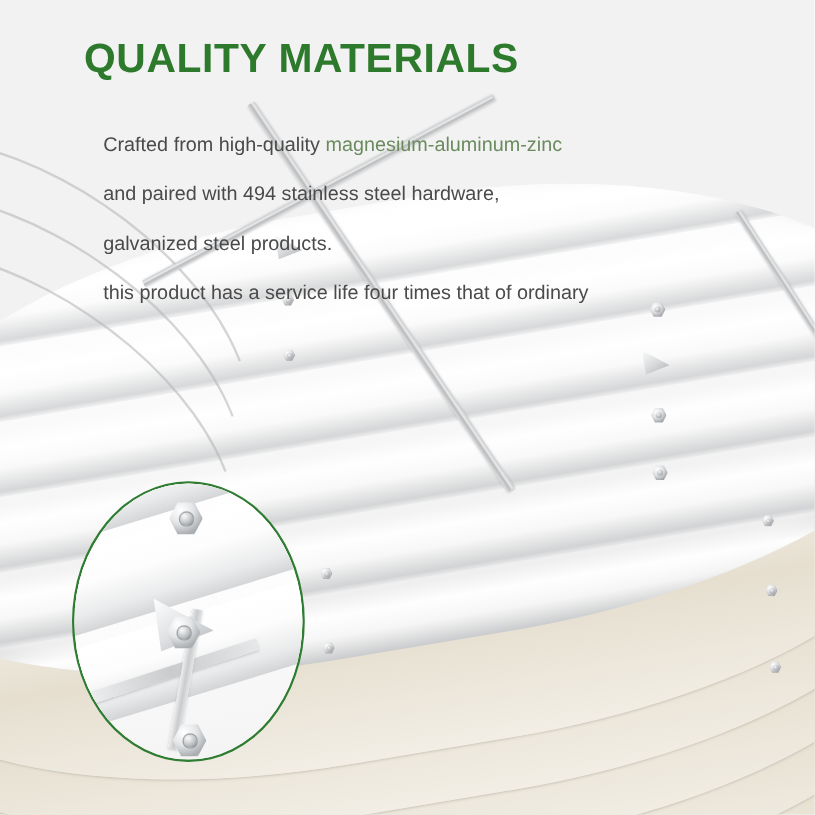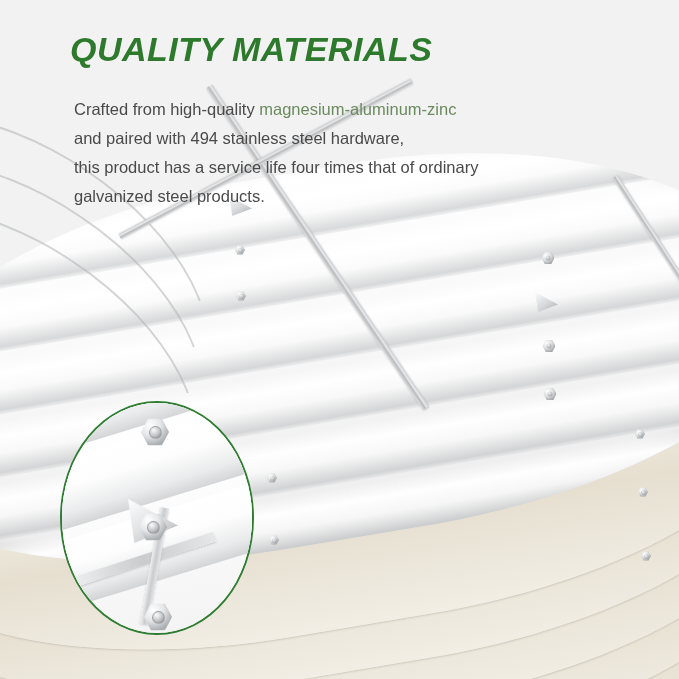--- a/index.html
+++ b/index.html
@@ -217,32 +217,31 @@
 
   
   .headline {
     position: absolute;
     left: 70px; top: 30px;
     font-size: 34px;
     font-weight: bold;
     letter-spacing: 0.5px;
     color: #2d7a2d;
     white-space: nowrap;
-    font-style: italic;
   }
   .body-copy {
     position: absolute;
     left: 70px; top: 93px;
     width: 560px;
     font-size: 16.5px;
     line-height: 25px;
     color: #4a4a4a;
   }
   .body-copy .hl { color: #6b8b5f; }
-  .body-copy p { margin: 4px; }
+  .body-copy p { margin: 16px; }
 </style>
 </head>
 <body>
 
 <div id="stage">
 
   <div class="photo">
 
     <div class="wall w5"></div>
     <div class="wall w4"></div>
@@ -337,17 +336,17 @@
       </div>
     </div>
 
   </div>
 
   <div class="headline">QUALITY MATERIALS</div>
 
   <div class="body-copy">
     <p><span>Crafted from high-quality </span><span class="hl">magnesium-aluminum-zinc</span></p>
     <p>and paired with 494 stainless steel hardware,</p>
+    <p>galvanized steel products.</p>
     <p>this product has a service life four times that of ordinary</p>
-    <p>galvanized steel products.</p>
   </div>
 
 </div>
 
 </body></html>

